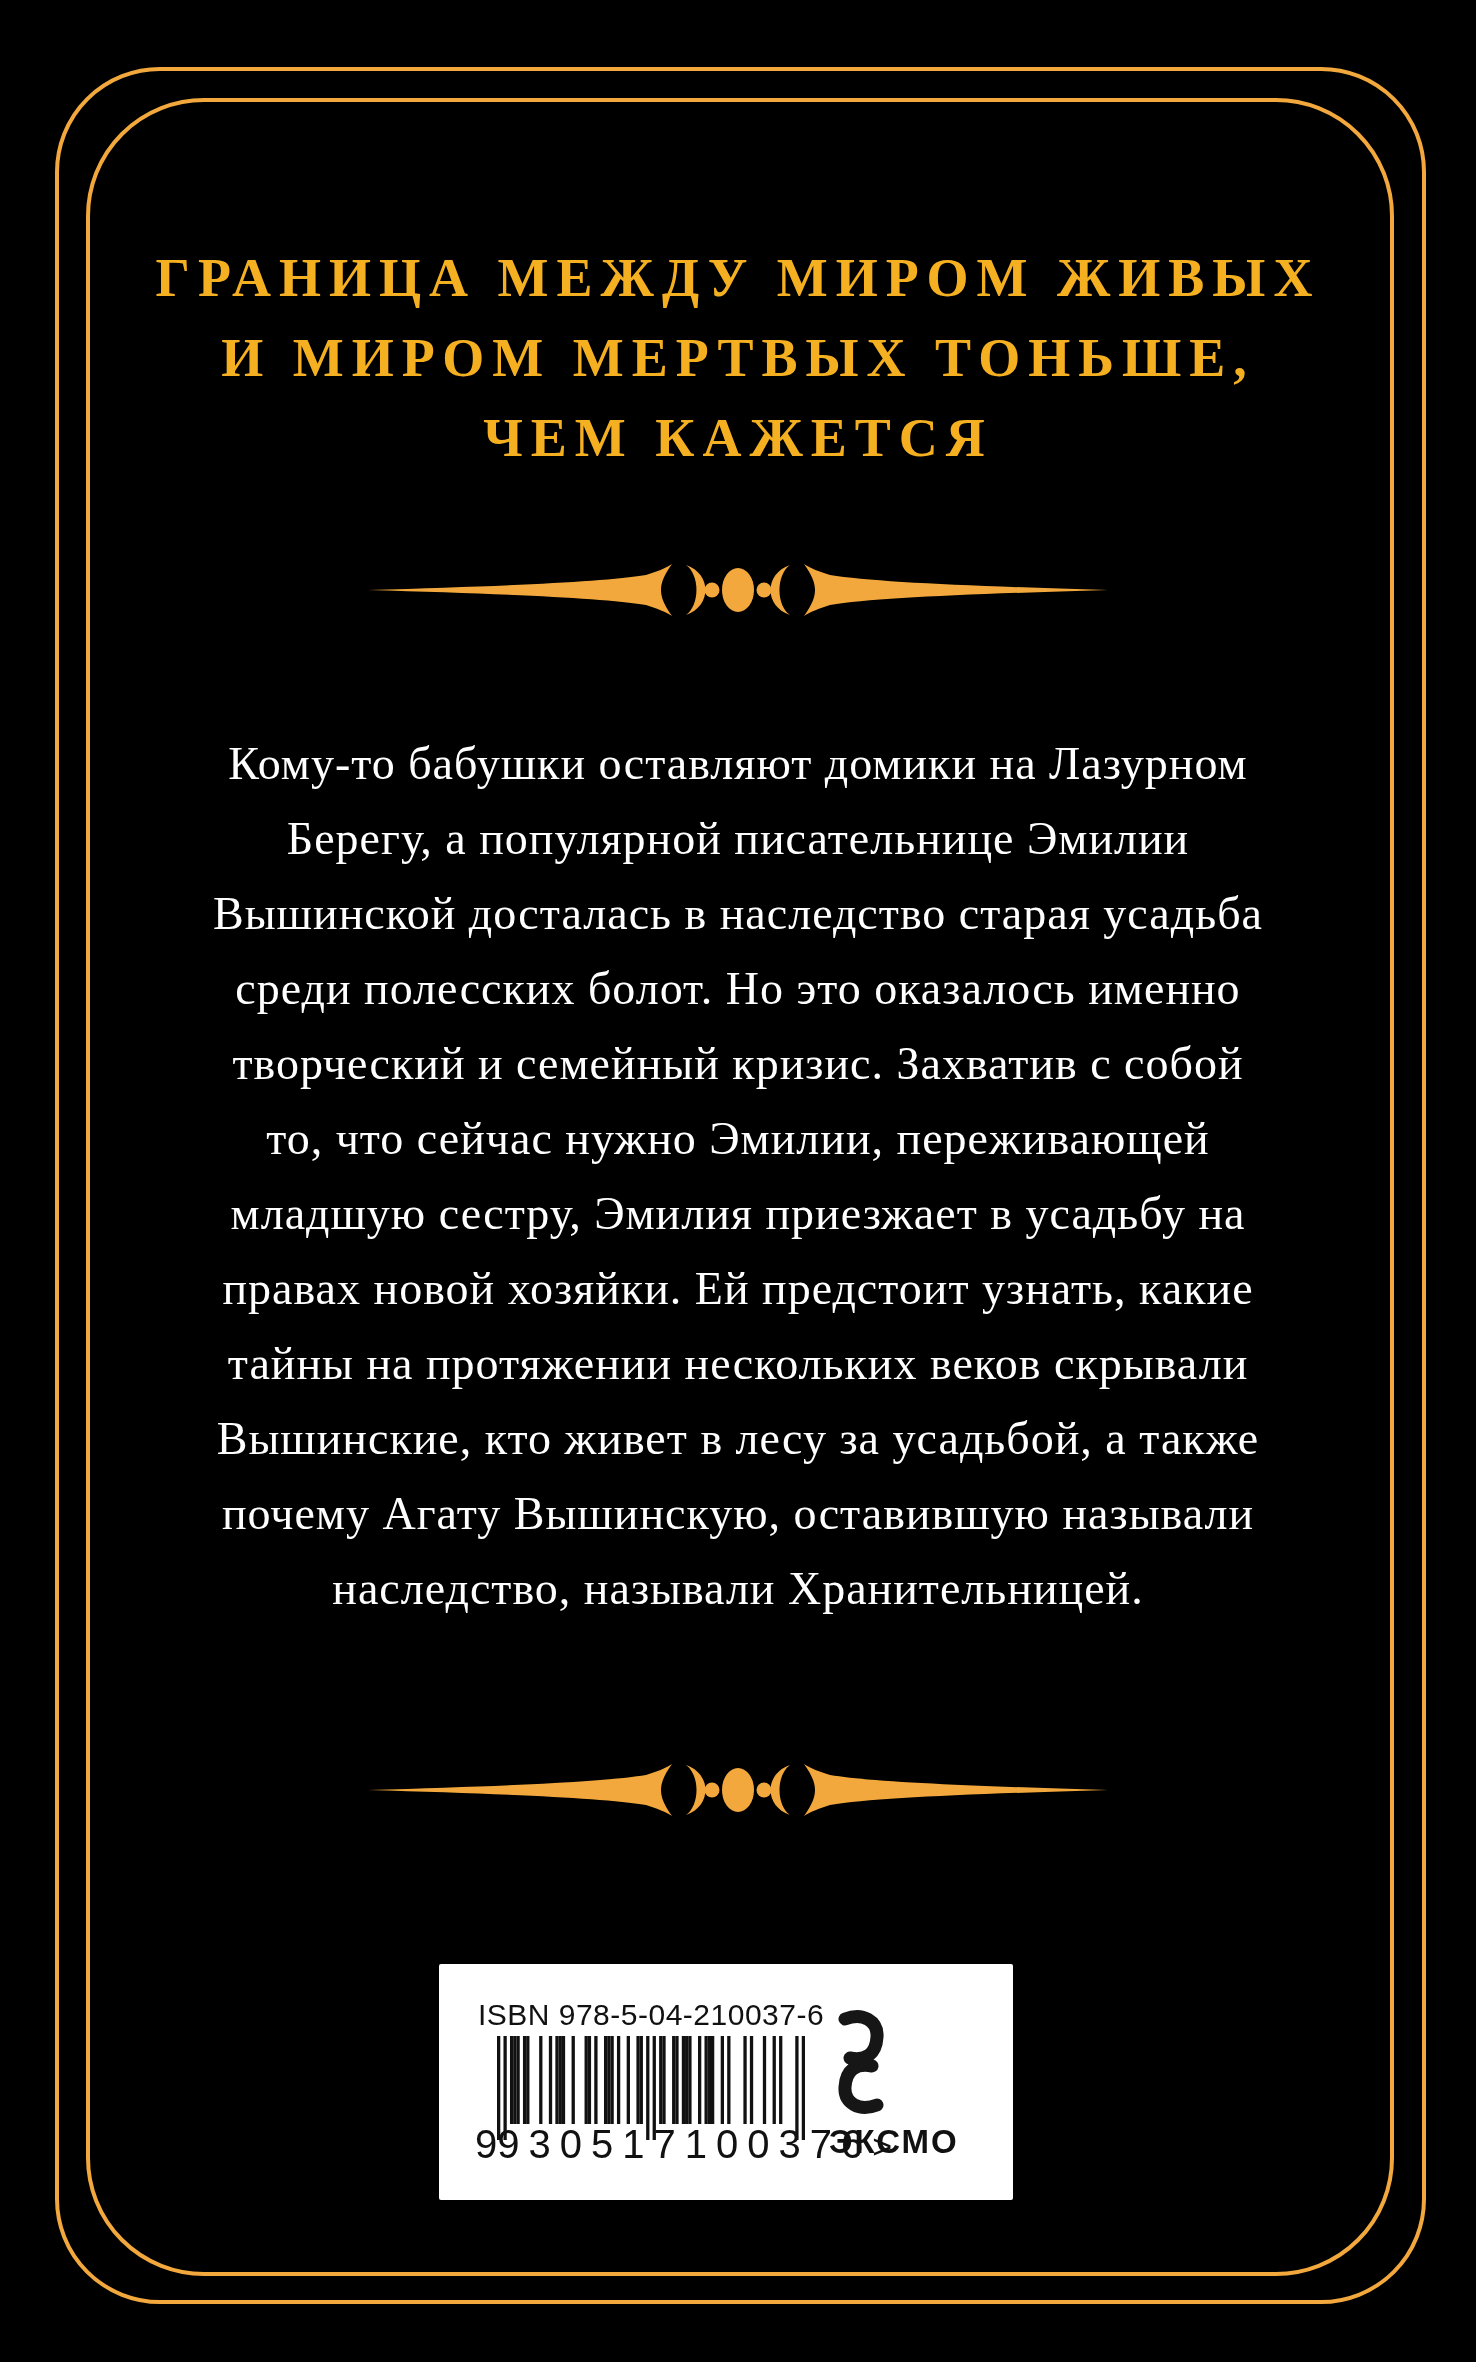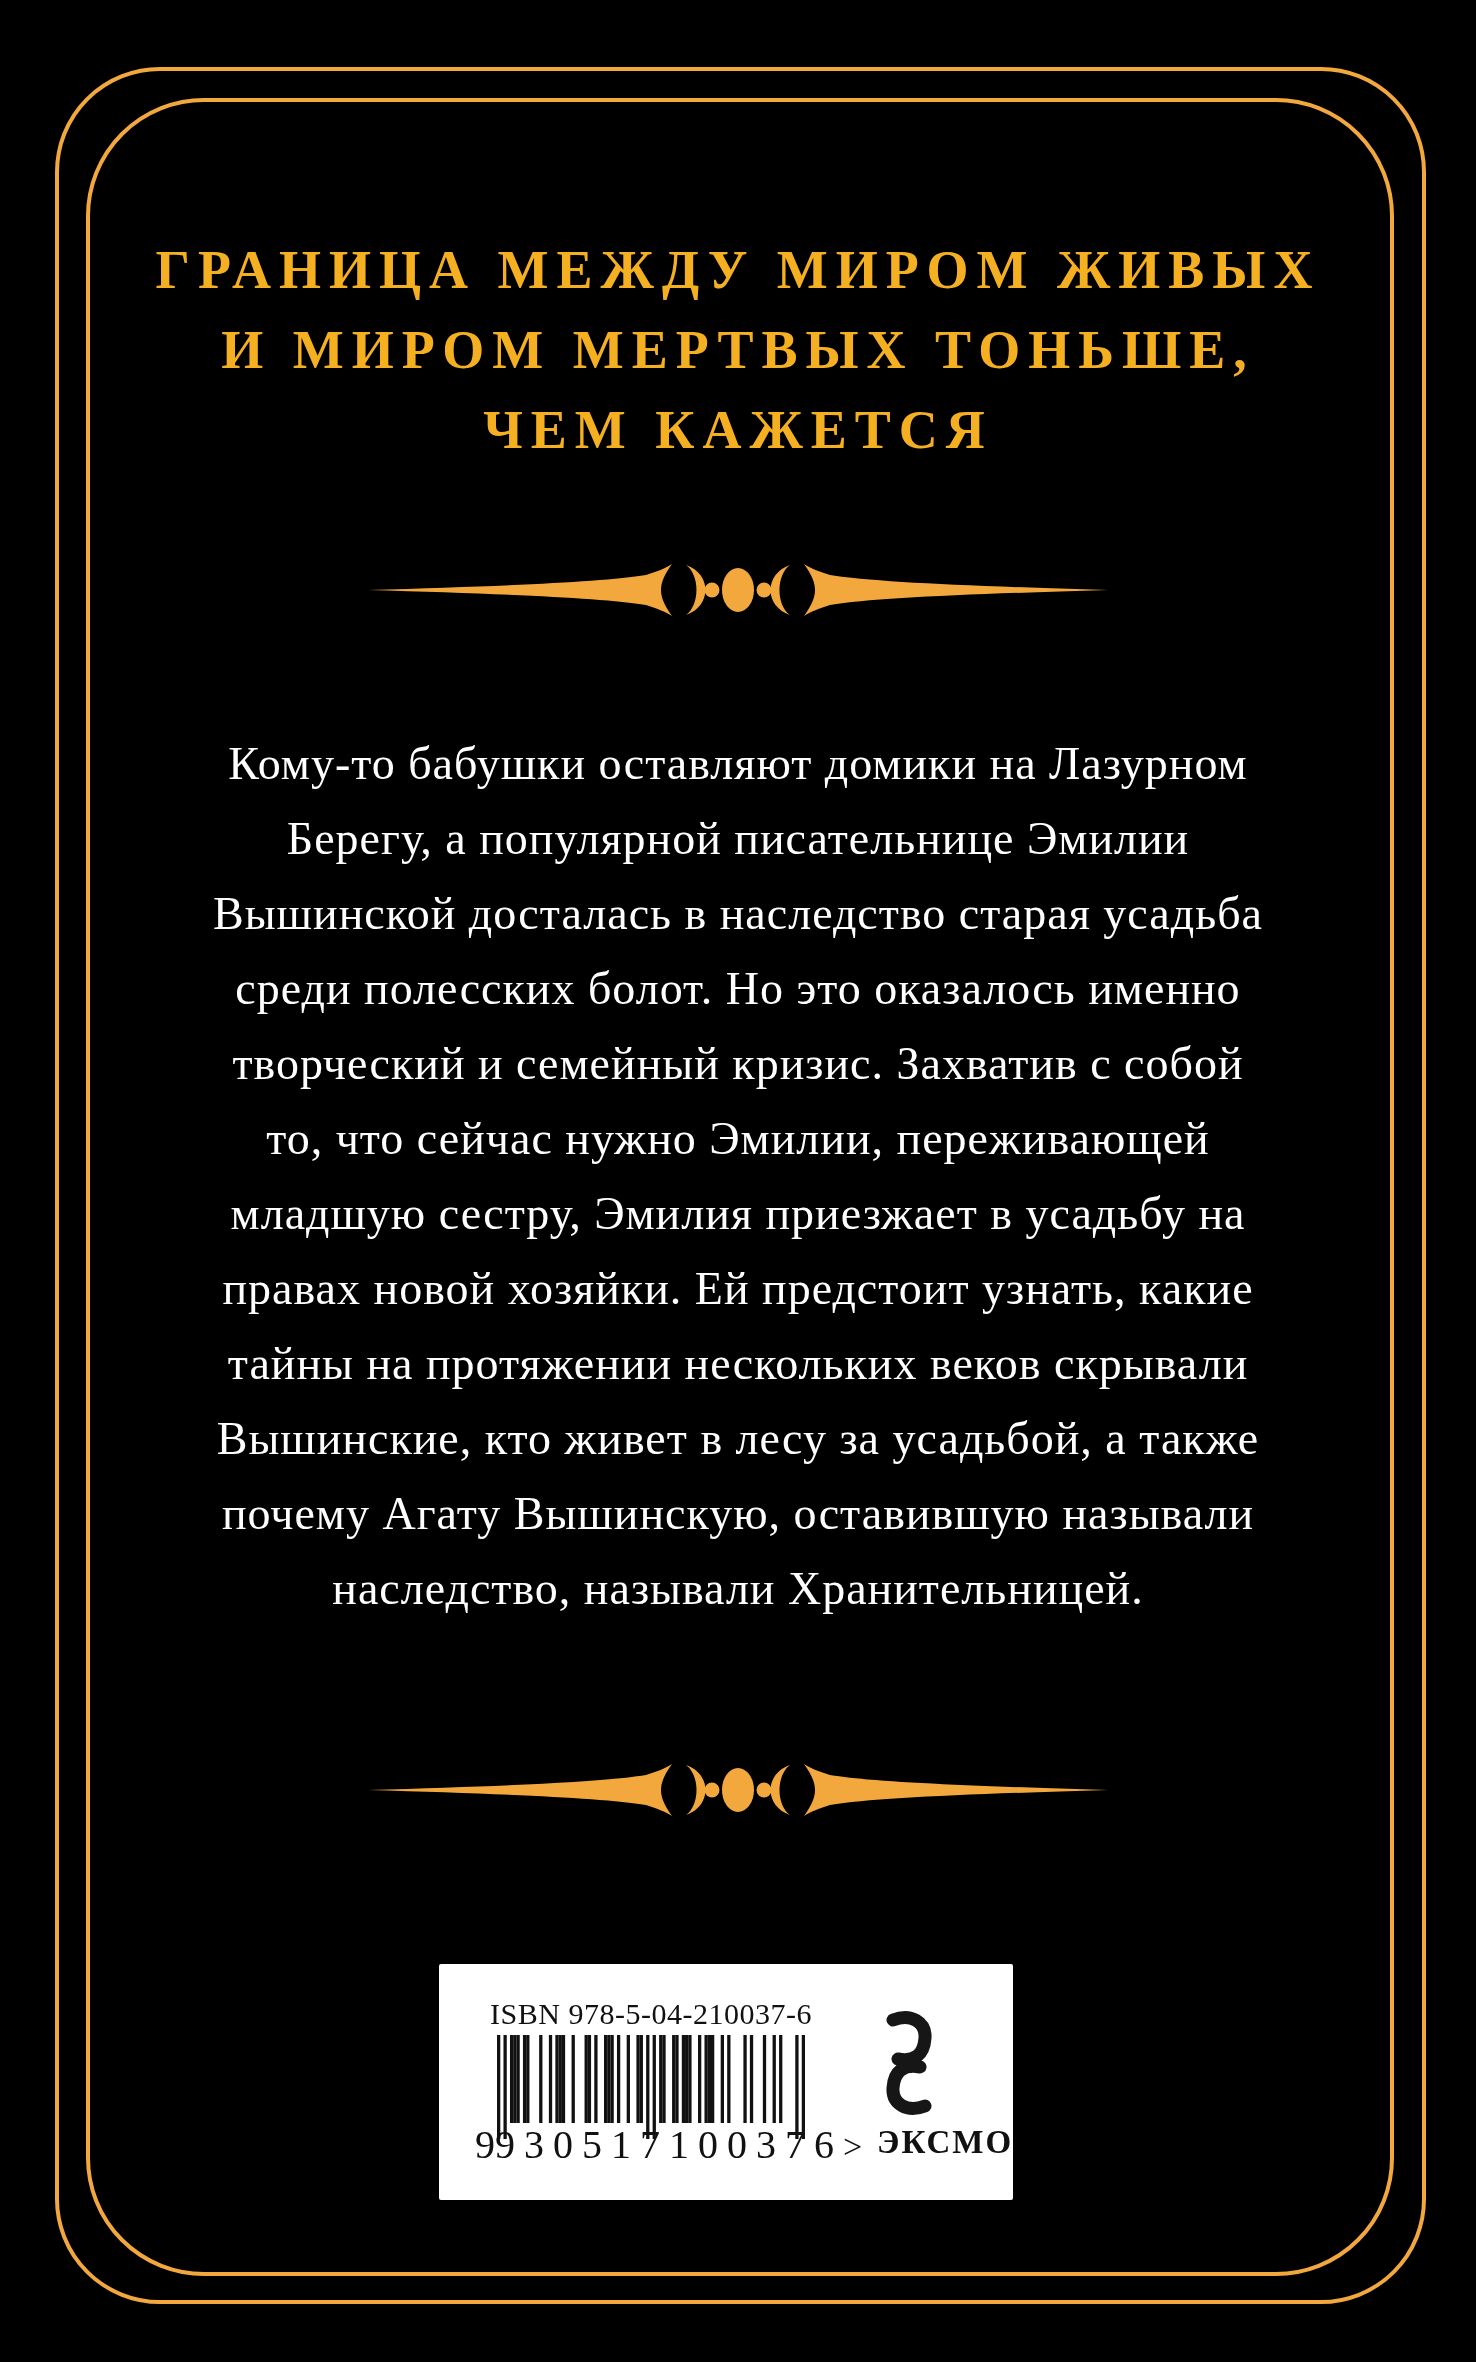--- a/index.html
+++ b/index.html
@@ -26,21 +26,21 @@
   .frame-outer{
     left:55px;top:67px;right:50px;bottom:58px;
     border-radius:105px;
   }
   .frame-inner{
     left:86px;top:98px;right:82px;bottom:86px;
     border-radius:118px;
   }
   .tagline{
     position:absolute;
-    left:0;top:230px;width:100%;
+    left:0;top:238px;width:100%;
     text-align:center;
     color:var(--gold-heading);
     font-size:54px;
     font-weight:700;
     letter-spacing:8px;
     line-height:80px;
   }
   .annotation{
     position:absolute;
     left:68px;top:726px;width:1340px;
@@ -59,23 +59,22 @@
   .divider svg{display:block;width:740px;height:56px;}
   .isbn-panel{
     position:absolute;
     left:439px;top:1964px;width:574px;height:236px;
     background:var(--panel-bg);
     border-radius:2px;
     display:flex;
     align-items:center;
     box-sizing:border-box;
     padding:8px 4px 8px 34px;
-    font-family:Liberation Serif, serif;
+    font-family:Liberation Sans, sans-serif;
     color:var(--ink);
-    gap:48px;
   }
   .barcode-area{width:356px;flex:0 0 auto;}
   .isbn-label{
     text-align:center;
     font-size:30px;
     letter-spacing:0.5px;
     white-space:nowrap;
     margin-bottom:4px;
   }
   .barcode-svg{display:block;margin-left:24px;}

